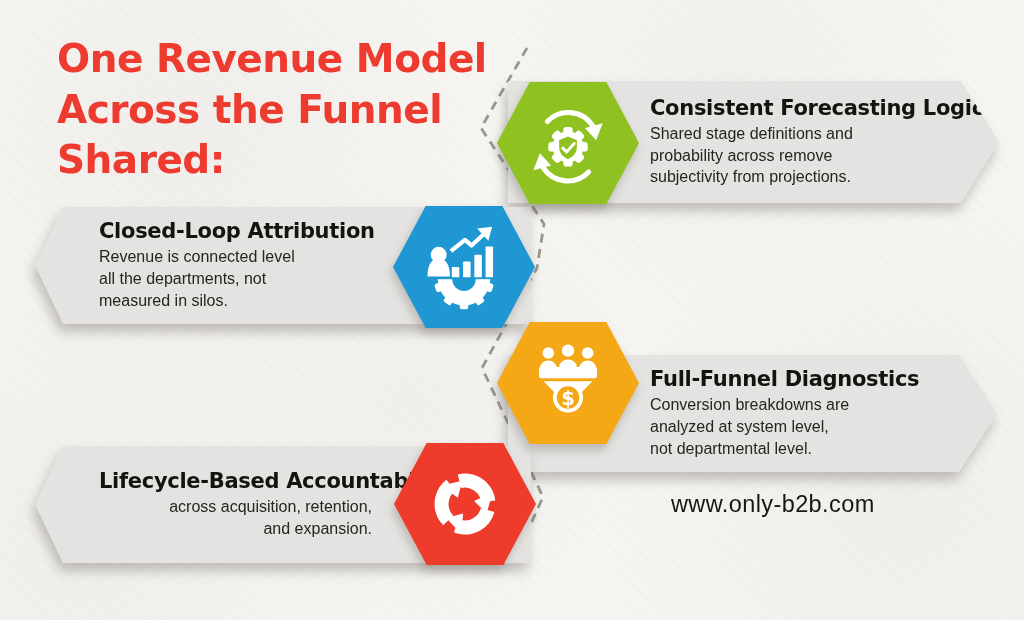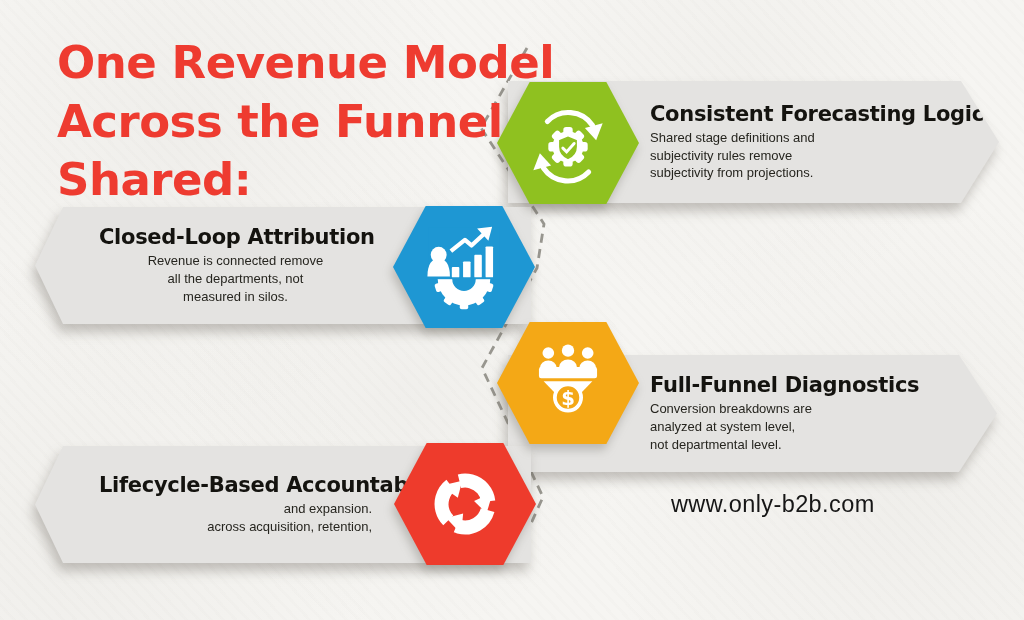--- a/index.html
+++ b/index.html
@@ -20,50 +20,50 @@
       radial-gradient(circle at 40% 65%, rgba(120,115,105,0.045), transparent 32%),
       radial-gradient(circle at 88% 80%, rgba(120,115,105,0.05), transparent 30%),
       radial-gradient(circle at 8% 88%, rgba(120,115,105,0.05), transparent 28%),
       repeating-linear-gradient(47deg, rgba(150,145,135,0.025) 0 3px, transparent 3px 9px);
   }
 
   
   .page-title{
     position:absolute;left:57px;top:34px;z-index:4;
     font-family:"DejaVu Sans","Liberation Sans",sans-serif;
-    font-weight:800;font-size:45px;line-height:1.3;
+    font-weight:800;font-size:39px;line-height:1.3;
     color:var(--title_red);letter-spacing:-0.5px;
   }
 
   
   .zigzag{position:absolute;left:0;top:0;width:1024px;height:620px;z-index:1;}
 
   
   .banner-wrap{position:absolute;z-index:2;filter:drop-shadow(-3px 8px 6px rgba(110,106,98,0.38));}
   .banner{
     width:100%;height:100%;background:var(--banner_grey);
     display:flex;flex-direction:column;justify-content:center;
   }
   .tip-right{clip-path:polygon(0 0, calc(100% - 38px) 0, 100% 50%, calc(100% - 38px) 100%, 0 100%);}
   .tip-left{clip-path:polygon(0 50%, 28px 0, 100% 0, 100% 100%, 28px 100%);}
   .banner-1{left:508px;top:81px;width:491px;height:122px;}
   .banner-2{left:35px;top:207px;width:496px;height:117px;}
   .banner-3{left:508px;top:324px;width:489px;height:117px;margin-top:31px;}
   .banner-4{left:35px;top:446px;width:496px;height:117px;}
   .banner-1 .banner{padding-left:142px;padding-right:46px;text-align:left;}
   .banner-3 .banner{padding-left:142px;padding-right:46px;text-align:left;}
-  .banner-2 .banner{padding-right:159px;padding-left:64px;text-align:center;}
+  .banner-2 .banner{padding-right:159px;padding-left:64px;text-align:left;}
   .banner-4 .banner{padding-right:159px;padding-left:64px;text-align:right;}
 
   .section-heading{
     font-family:"DejaVu Sans","Liberation Sans",sans-serif;
     font-weight:700;font-size:21px;color:#14130f;
     letter-spacing:-0.3px;margin-bottom:3px;white-space:nowrap;
   }
-  .section-body{font-size:13px;line-height:1.36;color:#26251f;}
+  .section-body{font-size:16px;line-height:1.36;color:#26251f;}
 
   
   .hex-wrap{position:absolute;z-index:3;width:142px;height:122px;filter:drop-shadow(-2px 6px 5px rgba(110,106,98,0.35));}
   .hex{
     width:100%;height:100%;
     clip-path:polygon(0% 50%, 23% 0%, 77% 0%, 100% 50%, 77% 100%, 23% 100%);
     display:flex;align-items:center;justify-content:center;
   }
   .hex-1{left:497px;top:82px;}
   .hex-2{left:393px;top:206px;}
@@ -94,21 +94,21 @@
   <div class="page-title">
     <div>One Revenue Model</div>
     <div>Across the Funnel</div>
     <div>Shared:</div>
   </div>
 
   <div class="banner-wrap banner-1">
     <div class="banner tip-right">
       <div class="section-heading">Consistent Forecasting Logic</div>
       <div class="section-body">Shared stage definitions and</div>
-      <div class="section-body">subjectivity rules remove</div>
+      <div class="section-body">probability across remove</div>
       <div class="section-body">subjectivity from projections.</div>
     </div>
   </div>
   <div class="hex-wrap hex-1">
     <div class="hex hex-green">
       <svg viewBox="0 0 96 96" aria-hidden="true">
         <path d="M26 25 A31 31 0 0 1 74 29" fill="none" stroke="#fff" stroke-width="5.5" stroke-linecap="round"></path>
         <polygon points="85,27 78,45 66,32" fill="#fff"></polygon>
         <path d="M70 79 A31 31 0 0 1 22 75" fill="none" stroke="#fff" stroke-width="5.5" stroke-linecap="round"></path>
         <polygon points="11,77 18,59 30,72" fill="#fff"></polygon>
@@ -122,21 +122,21 @@
         <circle cx="48" cy="52" r="11.5" class="fg"></circle>
         <path d="M48 39.5 L59 44 v8 c0 8.2 -5.6 12.8 -11 15 c-5.4 -2.2 -11 -6.8 -11 -15 v-8 Z" class="fg" stroke="#fff" stroke-width="3" stroke-linejoin="round"></path>
         <path d="M42.5 53.5 L46.5 57.5 L54.5 48.5" stroke="#fff" stroke-width="3.2" fill="none" stroke-linecap="round"></path>
       </svg>
     </div>
   </div>
 
   <div class="banner-wrap banner-2">
     <div class="banner tip-left">
       <div class="section-heading">Closed-Loop Attribution</div>
-      <div class="section-body">Revenue is connected remove</div>
+      <div class="section-body">Revenue is connected level</div>
       <div class="section-body">all the departments, not</div>
       <div class="section-body">measured in silos.</div>
     </div>
   </div>
   <div class="hex-wrap hex-2">
     <div class="hex hex-blue">
       <svg viewBox="0 0 96 96" aria-hidden="true">
         <g fill="#fff">
           <rect x="43.5" y="84" width="9" height="9" rx="2"></rect>
           <rect x="43.5" y="84" width="9" height="9" rx="2" transform="rotate(36 48 61)"></rect>
@@ -184,22 +184,22 @@
         <polygon points="22,46 74,46 48,73" fill="#fff"></polygon>
         <circle cx="48" cy="63.5" r="14" class="fo" stroke="#fff" stroke-width="4"></circle>
         <text x="48" y="71" text-anchor="middle" font-size="21" font-weight="bold" font-family="DejaVu Sans, sans-serif" fill="#fff">$</text>
       </svg>
     </div>
   </div>
 
   <div class="banner-wrap banner-4">
     <div class="banner tip-left">
       <div class="section-heading">Lifecycle-Based Accountability</div>
+      <div class="section-body">across acquisition, retention,</div>
       <div class="section-body">and expansion.</div>
-      <div class="section-body">across acquisition, retention,</div>
     </div>
   </div>
   <div class="hex-wrap hex-4">
     <div class="hex hex-red">
       <svg viewBox="0 0 96 96" aria-hidden="true">
         <circle cx="48" cy="48" r="25" fill="none" stroke="#fff" stroke-width="15" stroke-dasharray="42 10.3" transform="rotate(15 48 48)"></circle>
         <g fill="#fff">
           <polygon points="28,63 44,80 46,58"></polygon>
           <polygon points="28,63 44,80 46,58" transform="rotate(120 48 48)"></polygon>
           <polygon points="28,63 44,80 46,58" transform="rotate(240 48 48)"></polygon>

